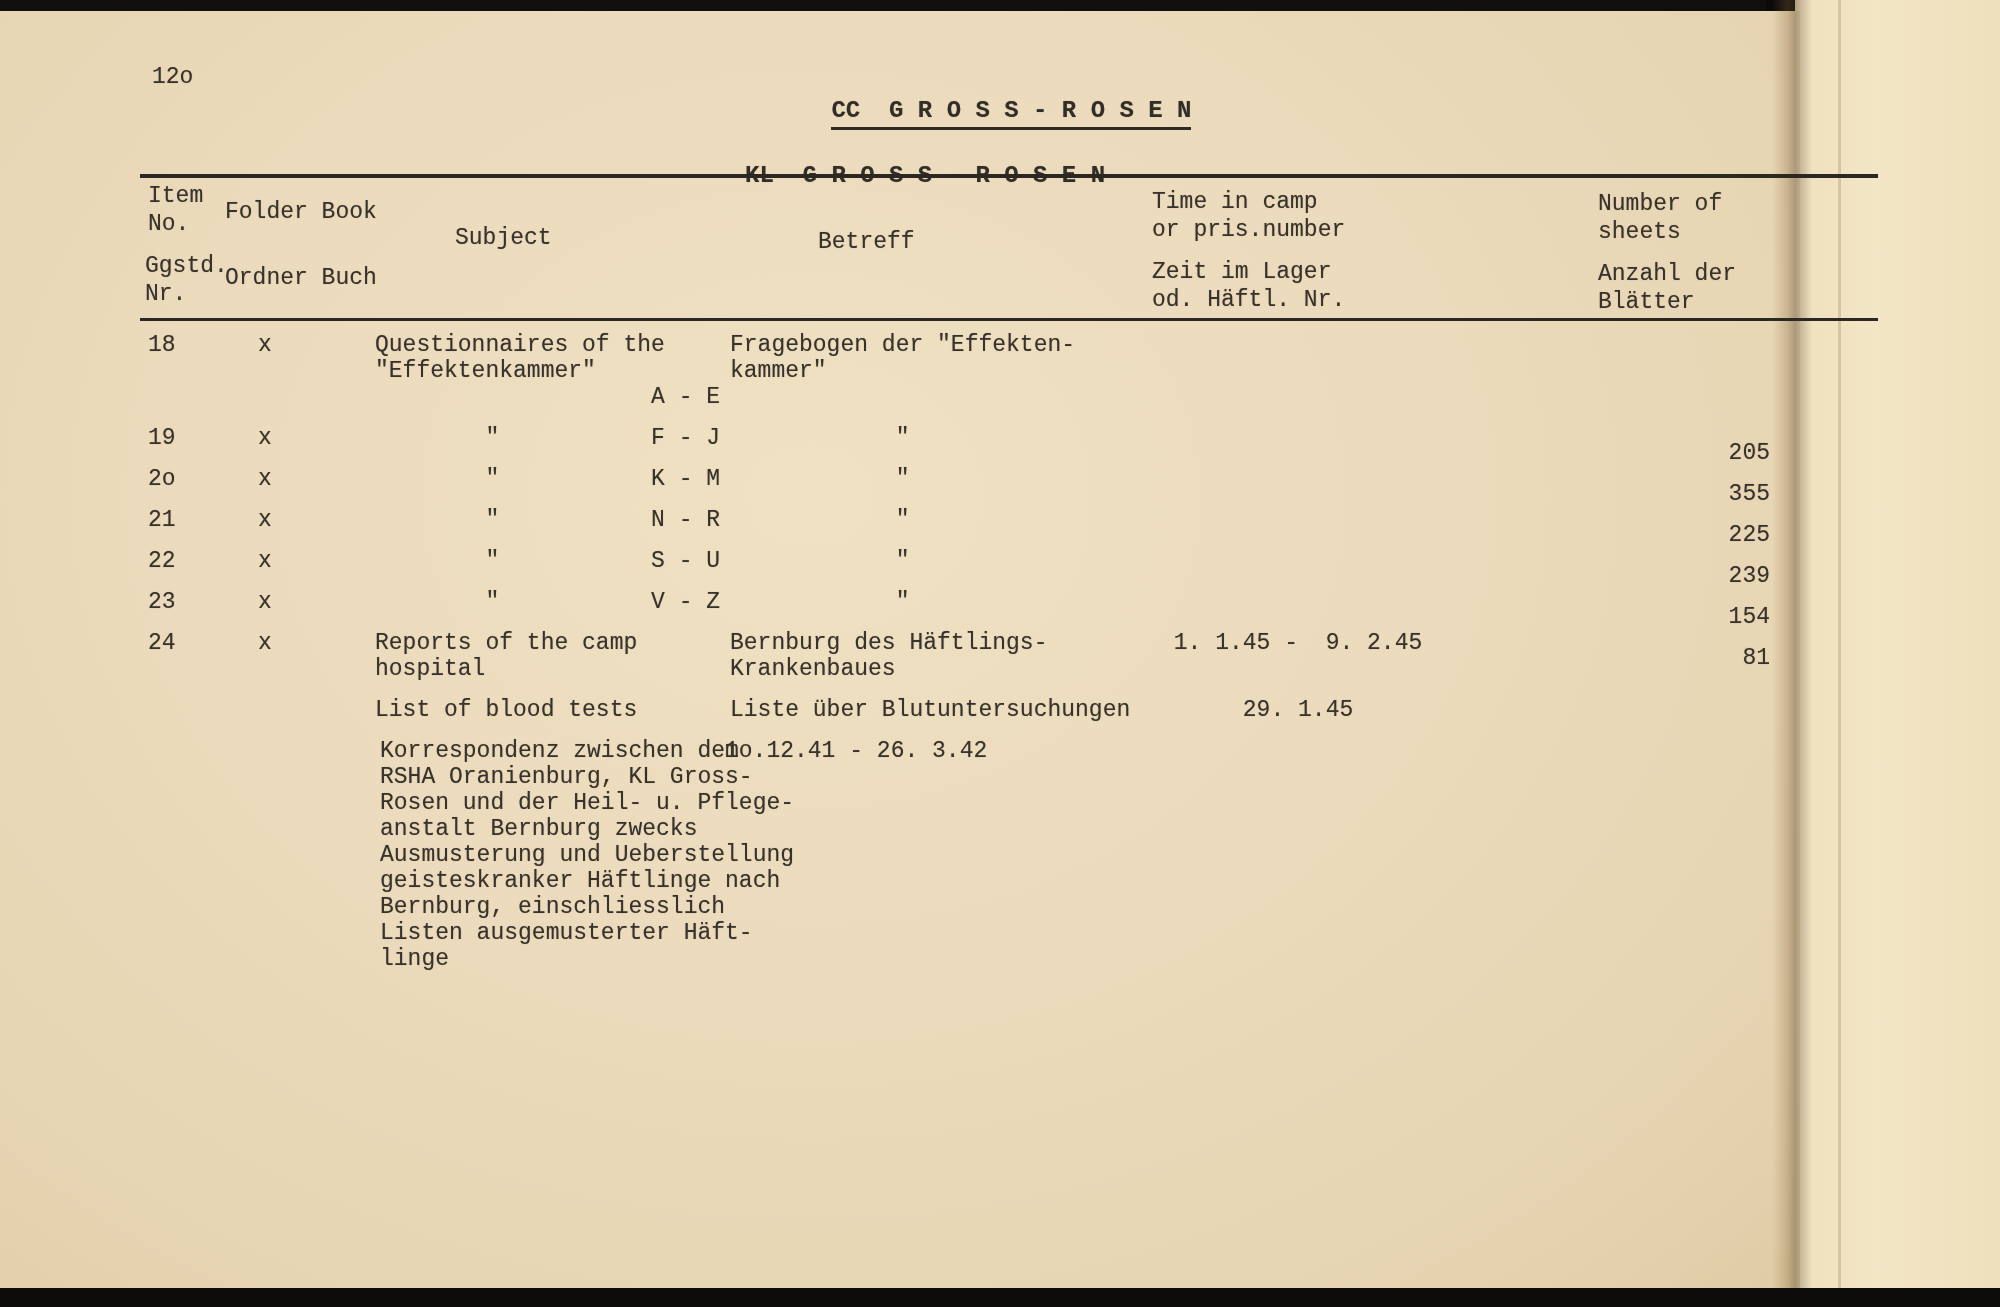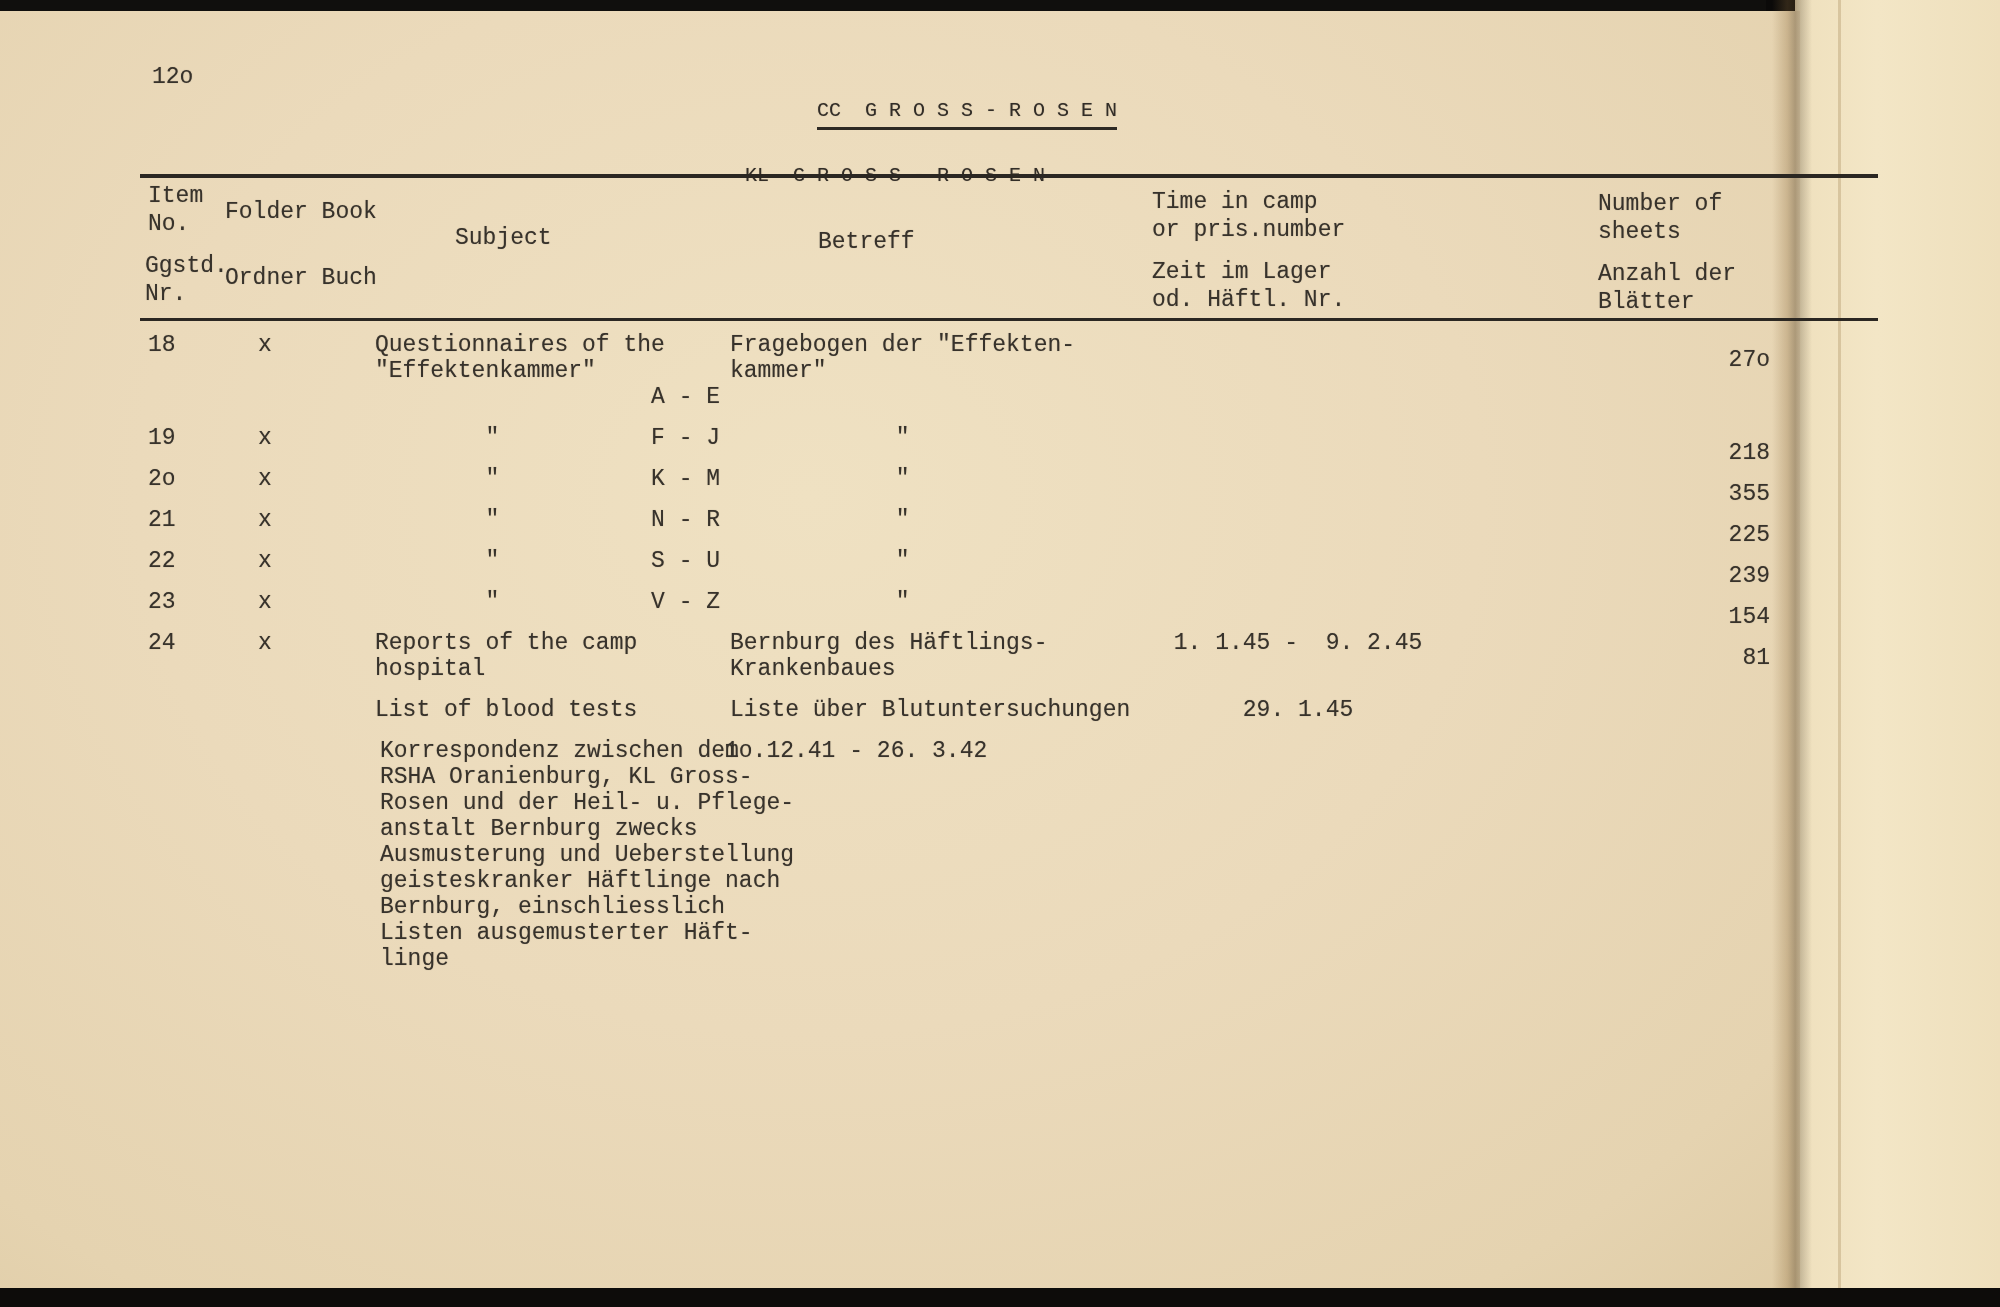--- a/index.html
+++ b/index.html
@@ -45,21 +45,21 @@
   .content { position:absolute; left:0; top:0; width:1806px; height:1307px; z-index:2;
     text-shadow:0 0 1px rgba(55,48,42,0.35);
   }
 
   .page-number {
     position:absolute; left:152px; top:64px;
     font-size:23px; line-height:26px;
   }
   .title-block {
     position:absolute; left:745px; top:66px;
-    font-size:20px; font-weight:normal; line-height:30px;
+    font-size:24px; font-weight:bold; line-height:30px;
     white-space:pre; color:#322d27;
   }
   .title-line1 { display:inline-block; border-bottom:3px solid #2e2a24; padding-bottom:1px; }
   .title-line2 { margin-top:1px; }
 
   .header-area {
     position:absolute; left:140px; top:174px; width:1738px; height:148px;
   }
   .rule-top  { position:absolute; left:0; top:0;    width:1738px; height:4px; background:#2b2722; }
   .rule-bottom{ position:absolute; left:0; top:144px; width:1738px; height:3px; background:#2b2722; }
@@ -135,29 +135,28 @@
     <div class="table-body">
         <div class="row">
           <div class="cell cell-item">18</div>
           <div class="cell cell-folder">x</div>
           <div class="cell cell-subject">Questionnaires of the
 "Effektenkammer"
                     A - E</div>
           <div class="cell cell-betreff">Fragebogen der "Effekten-
 kammer"</div>
           <div class="cell cell-time"></div>
-          <div class="cell cell-sheets">27o</div>
         </div>
         <div class="row">
           <div class="cell cell-item">19</div>
           <div class="cell cell-folder">x</div>
           <div class="cell cell-subject">        "           F - J</div>
           <div class="cell cell-betreff">            "</div>
           <div class="cell cell-time"></div>
-          <div class="cell cell-sheets">218</div>
+          <div class="cell cell-sheets">205</div>
         </div>
         <div class="row">
           <div class="cell cell-item">2o</div>
           <div class="cell cell-folder">x</div>
           <div class="cell cell-subject">        "           K - M</div>
           <div class="cell cell-betreff">            "</div>
           <div class="cell cell-time"></div>
           <div class="cell cell-sheets">355</div>
         </div>
         <div class="row">

